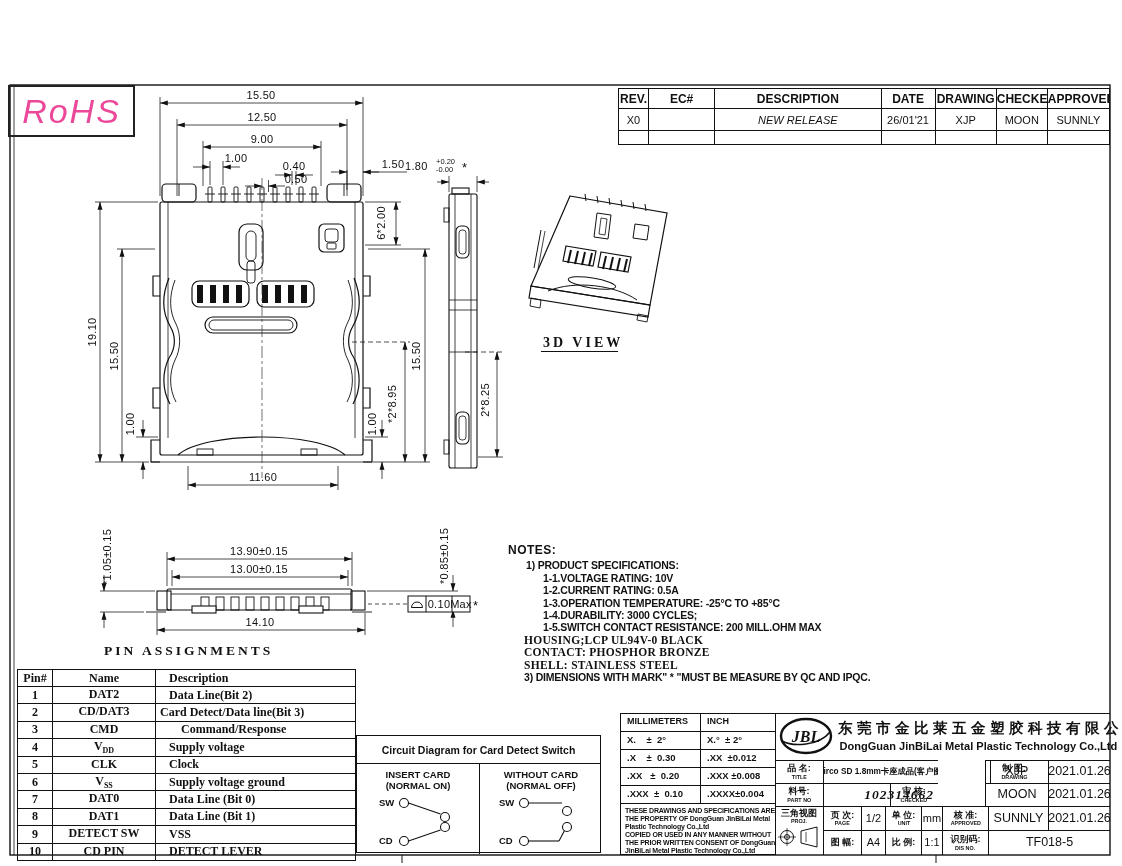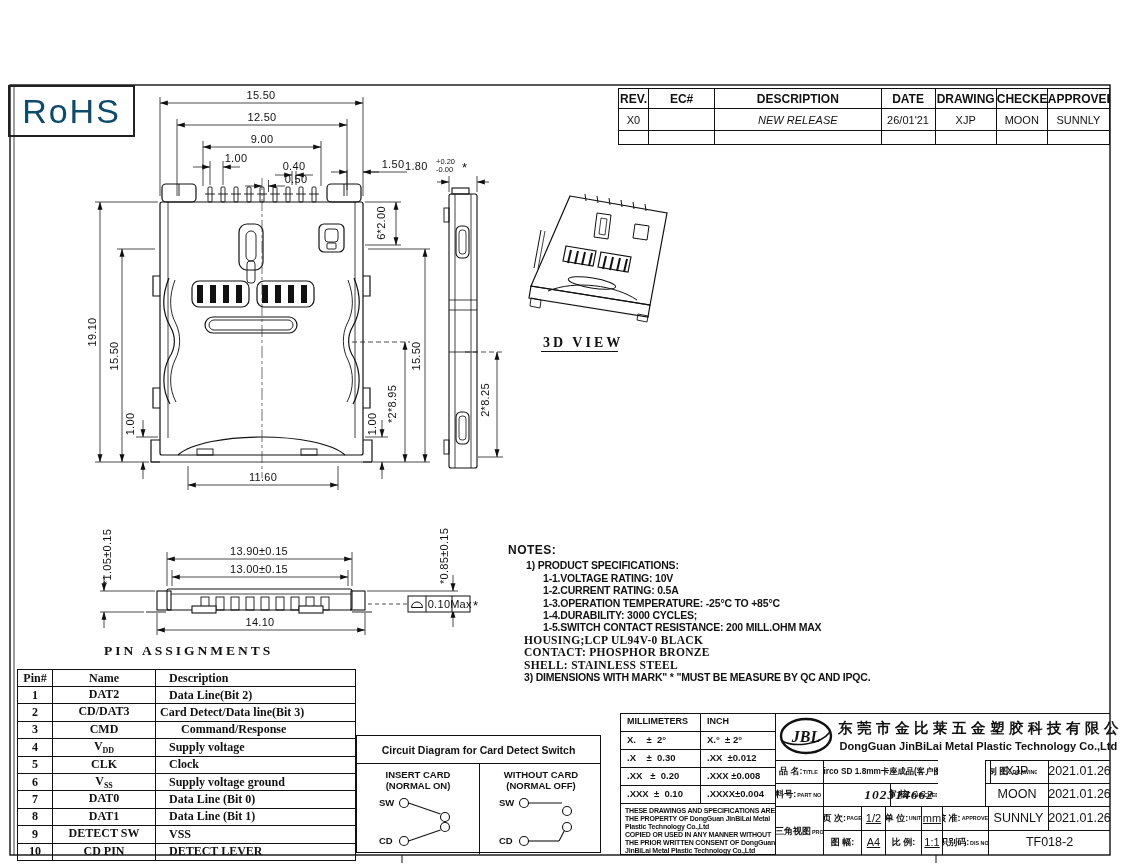--- a/index.html
+++ b/index.html
@@ -7,21 +7,21 @@
   .sheet{position:relative;width:1122px;height:866px;background:#fff;overflow:hidden;
          font-family:"Liberation Sans",sans-serif;color:#111;}
   .abs{position:absolute;box-sizing:border-box;}
   svg text{fill:#111;}
   .dim{font-family:"Liberation Sans",sans-serif;font-size:11px;letter-spacing:.3px;}
   .dimsm{font-family:"Liberation Sans",sans-serif;font-size:7.5px;}
   .star{font-size:13px;}
   .lbl3d{font-family:"Liberation Serif",serif;font-size:14px;font-weight:bold;letter-spacing:3px;}
   
   .rohs{left:8px;top:85px;width:127px;height:52px;border:2px solid #222;display:flex;align-items:center;justify-content:center;
-        font-size:34px;letter-spacing:2px;color:#0c4a6e;}
+        font-size:34px;font-style:italic;letter-spacing:2px;color:#ec4899;}
   
   table.rev{left:618px;top:88px;position:absolute;border-collapse:collapse;table-layout:fixed;width:492px;}
   table.rev td{border:1px solid #111;text-align:center;padding:0;overflow:hidden;white-space:nowrap;}
   table.rev tr.hd td{font-size:12px;font-weight:bold;height:19px;}
   table.rev tr.r1 td{font-size:11px;height:21px;}
   table.rev tr.r2 td{height:13px;}
   .newrel{font-style:italic;}
   
   .pin-title{left:104px;top:643px;font-family:Liberation Serif, serif;font-size:13.5px;font-weight:bold;letter-spacing:3px;}
   table.pins{left:17px;top:669px;position:absolute;border-collapse:collapse;table-layout:fixed;width:338px;
@@ -47,26 +47,26 @@
   .tol{left:620px;top:713px;width:156px;height:142px;border:1.3px solid #111;font-weight:bold;}
   .tol .row{display:flex;border-bottom:1px solid #111;}
   .tol .cell{box-sizing:border-box;padding:2px 0 0 6px;white-space:pre;font-size:9.5px;height:17px;}
   .tol .c1{width:80px;border-right:1px solid #111;}
   .tol .c2{width:74px;}
   .tol .hd .cell{font-size:9px;height:17px;}
   .disc{padding:3px 2px 0 4px;font-size:7px;line-height:8px;letter-spacing:-.2px;white-space:nowrap;}
   
   .tb{left:775px;top:713px;width:335px;height:142px;border-left:1.3px solid #111;border-top:1.3px solid #111;}
   .tb-cell{position:absolute;box-sizing:border-box;border-left:1px solid #111;border-top:1px solid #111;
-           display:flex;flex-direction:row;align-items:center;justify-content:center;overflow:hidden;line-height:1.05;}
+           display:flex;flex-direction:column;align-items:center;justify-content:center;overflow:hidden;line-height:1.05;}
   .tb-cell.nol{border-left:none;}
   .lab-cn{font-size:9px;font-weight:bold;white-space:nowrap;}
   .lab-en{font-size:6px;font-weight:bold;white-space:nowrap;transform:scale(.9);}
   .val{font-size:12.5px;}
-  .val-sm{font-size:11px;text-decoration:underline;}
+  .val-sm{font-size:11px;}
   .tval{font-size:9px;font-weight:bold;white-space:nowrap;transform:scale(.92);}
   .pno{font-family:"Liberation Serif",serif;font-style:italic;font-weight:bold;font-size:13.5px;letter-spacing:1px;margin-left:36px;}
   .company-cn{position:absolute;left:838px;top:719px;width:268px;text-align:center;font-size:14.5px;font-weight:bold;letter-spacing:4.5px;white-space:nowrap;}
   .company-en{position:absolute;left:834px;top:740px;width:276px;text-align:center;font-size:11.5px;font-weight:bold;white-space:nowrap;transform:scale(.96);}
 </style>
 </head>
 <body>
 
 <div class="sheet">
 
@@ -622,16 +622,16 @@
     <span class="lab-cn">比 例:</span>
   </div>
   <div class="tb-cell" style="left:921px;top:830px;width:21px;height:25px;">
     <span class="val-sm">1:1</span>
   </div>
   <div class="tb-cell" style="left:942px;top:830px;width:46px;height:25px;">
     <span class="lab-cn">识别码:</span>
       <span class="lab-en">DIS NO.</span>
   </div>
   <div class="tb-cell" style="left:988px;top:830px;width:122px;height:25px;">
-    <span class="val">TF018-2</span>
+    <span class="val">TF018-5</span>
   </div>
 
 </div>
 
 </body></html>

